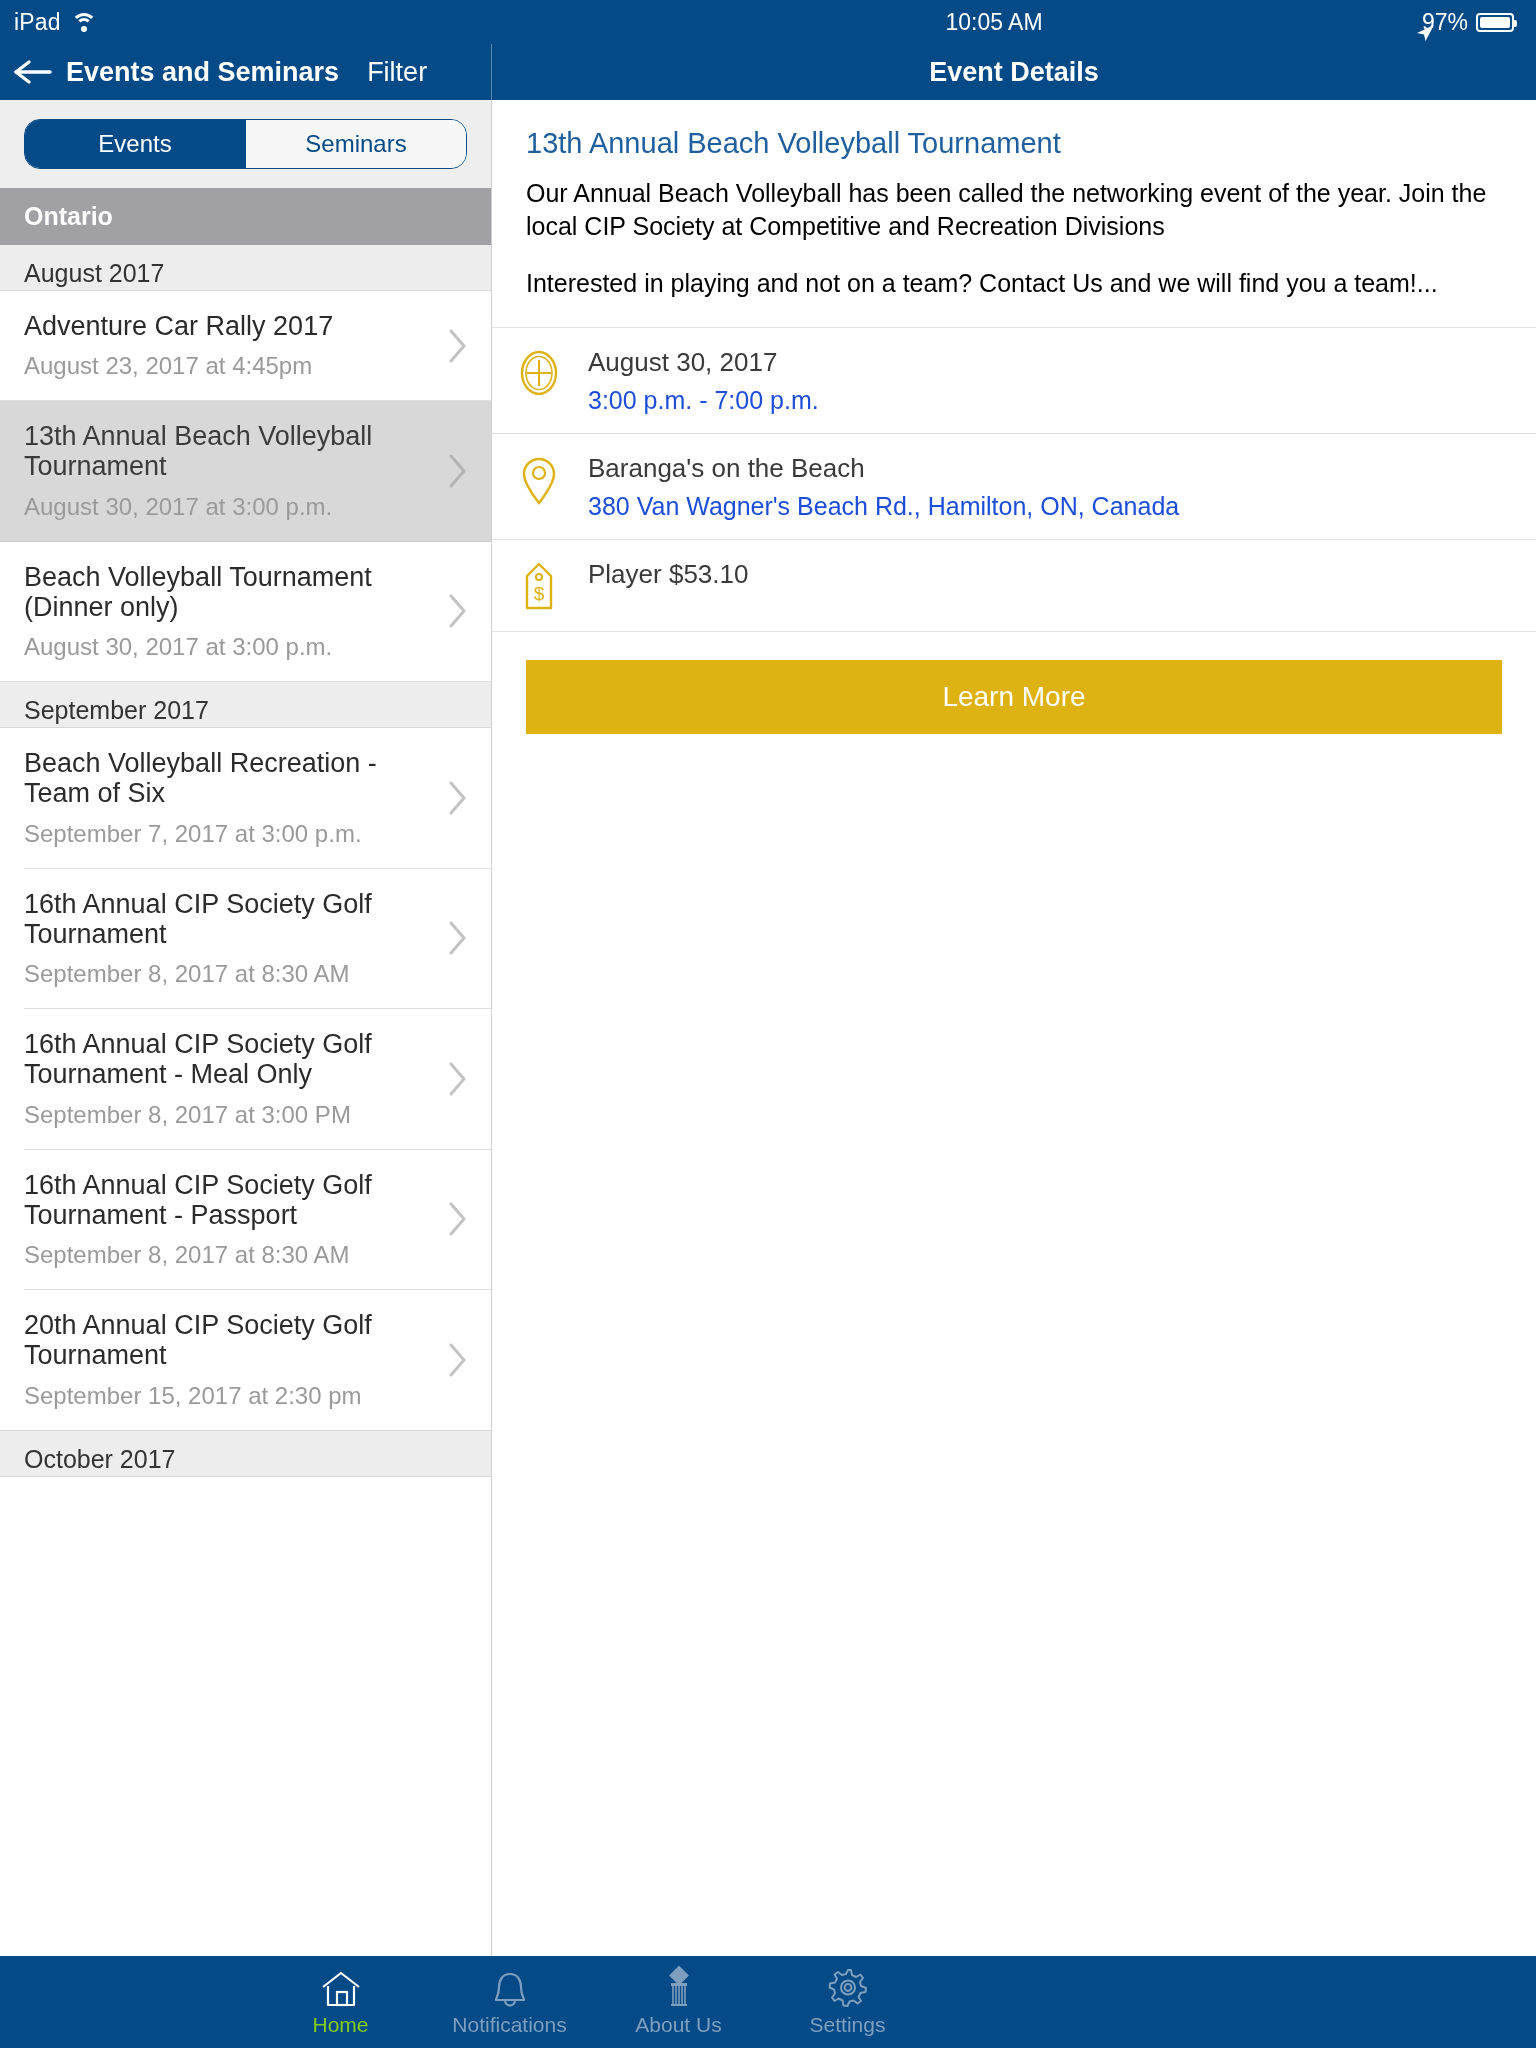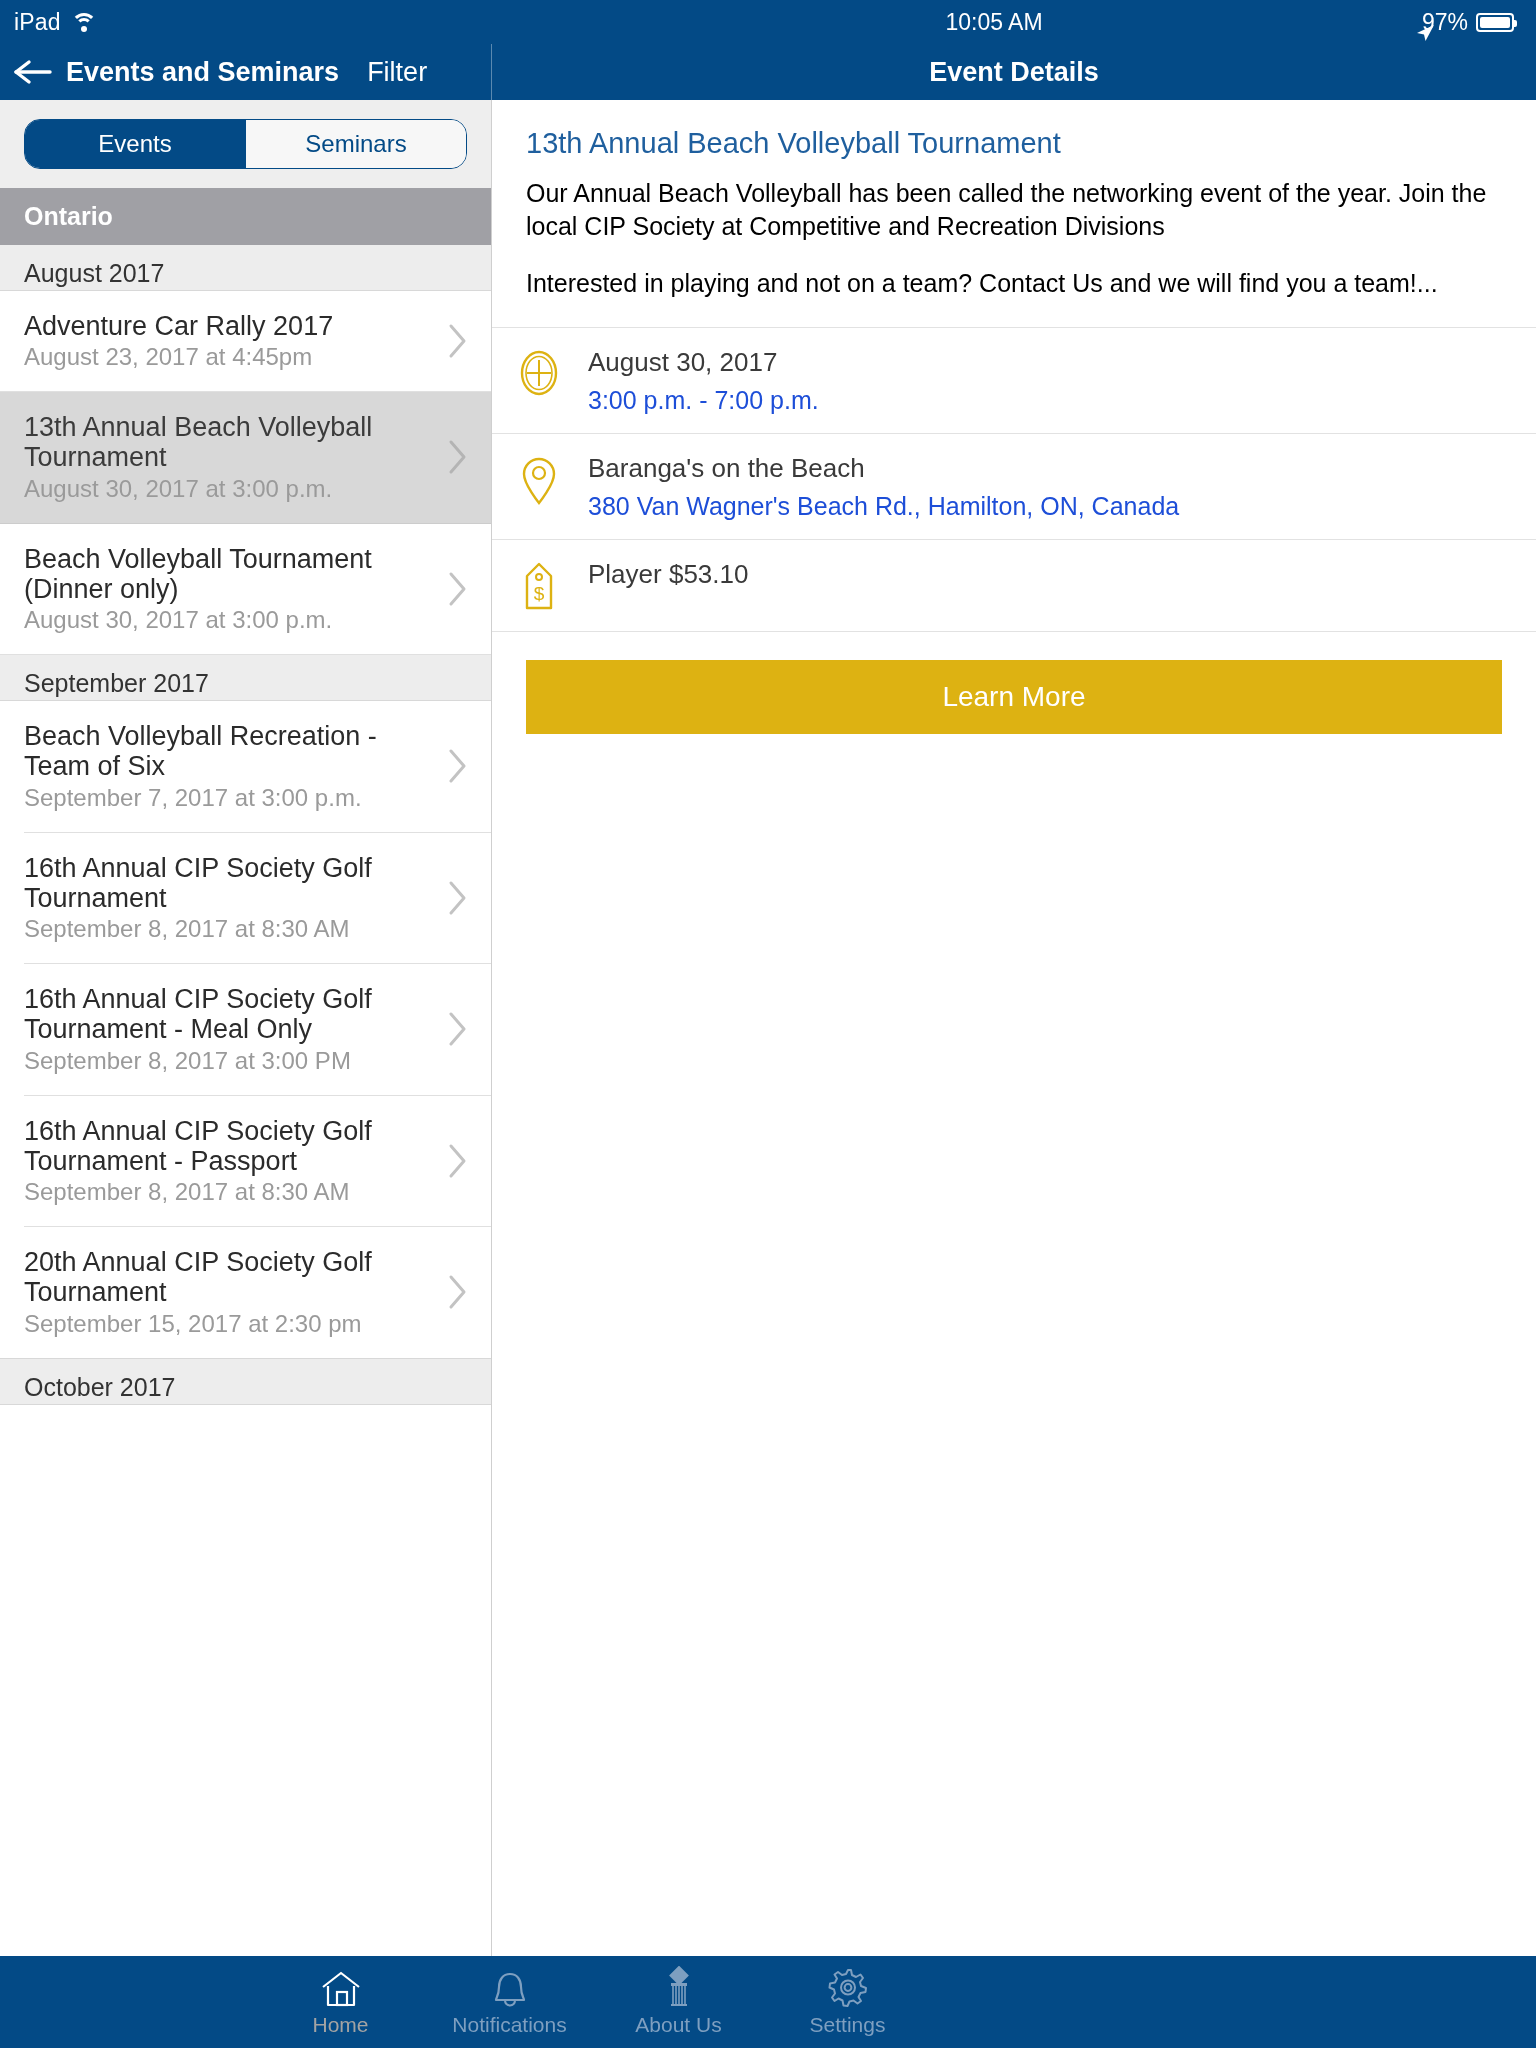--- a/index.html
+++ b/index.html
@@ -80,21 +80,21 @@
     background:#ededed; color:#333333; font-size:25px;
     padding:14px 0 2px 24px; border-bottom:1px solid #d8d8d8;
   }
   .evt {
     position:relative; padding:20px 60px 20px 24px; background:#ffffff;
     border-bottom:1px solid #e0e0e0;
   }
   .evt.selected { background:#d8d8d8; border-bottom-color:#cccccc; }
   .evt-title { font-size:27px; color:#2b2b2b; line-height:1.12; }
   .evt.selected .evt-title { color:#3b3b3b; }
-  .evt-sub { font-size:24px; color:#9a9a9a; margin-top:2px; }
+  .evt-sub { font-size:24px; color:#9a9a9a; margin-top:11px; }
   .chev {
     position:absolute; right:22px; top:50%; transform:translateY(-50%);
     width:22px; height:36px;
   }
   .chev svg { display:block; }
 
   
   .detail { flex:1; background:#ffffff; display:flex; flex-direction:column; min-height:0; overflow:hidden; }
   .detail-inner { padding:0; }
   .d-title {
@@ -123,21 +123,21 @@
   
   .tabbar {
     flex:0 0 92px; height:92px; background:#034a86;
     display:flex; align-items:stretch;
   }
   .tab-spacer { width:256px; }
   .tab {
     width:169px; display:flex; flex-direction:column; align-items:center;
     justify-content:center; gap:5px; color:#7e9fc0;
   }
-  .tab.active { color:#a3a3a3; }
+  .tab.active { color:#84cc16; }
   .tab-ico { height:40px; display:flex; align-items:flex-end; }
   .tab-ico svg { display:block; }
   .tab-label { font-size:21px; }
 </style>
 </head>
 <body>
 
 <div class="screen">
 
   <div class="statusbar">

